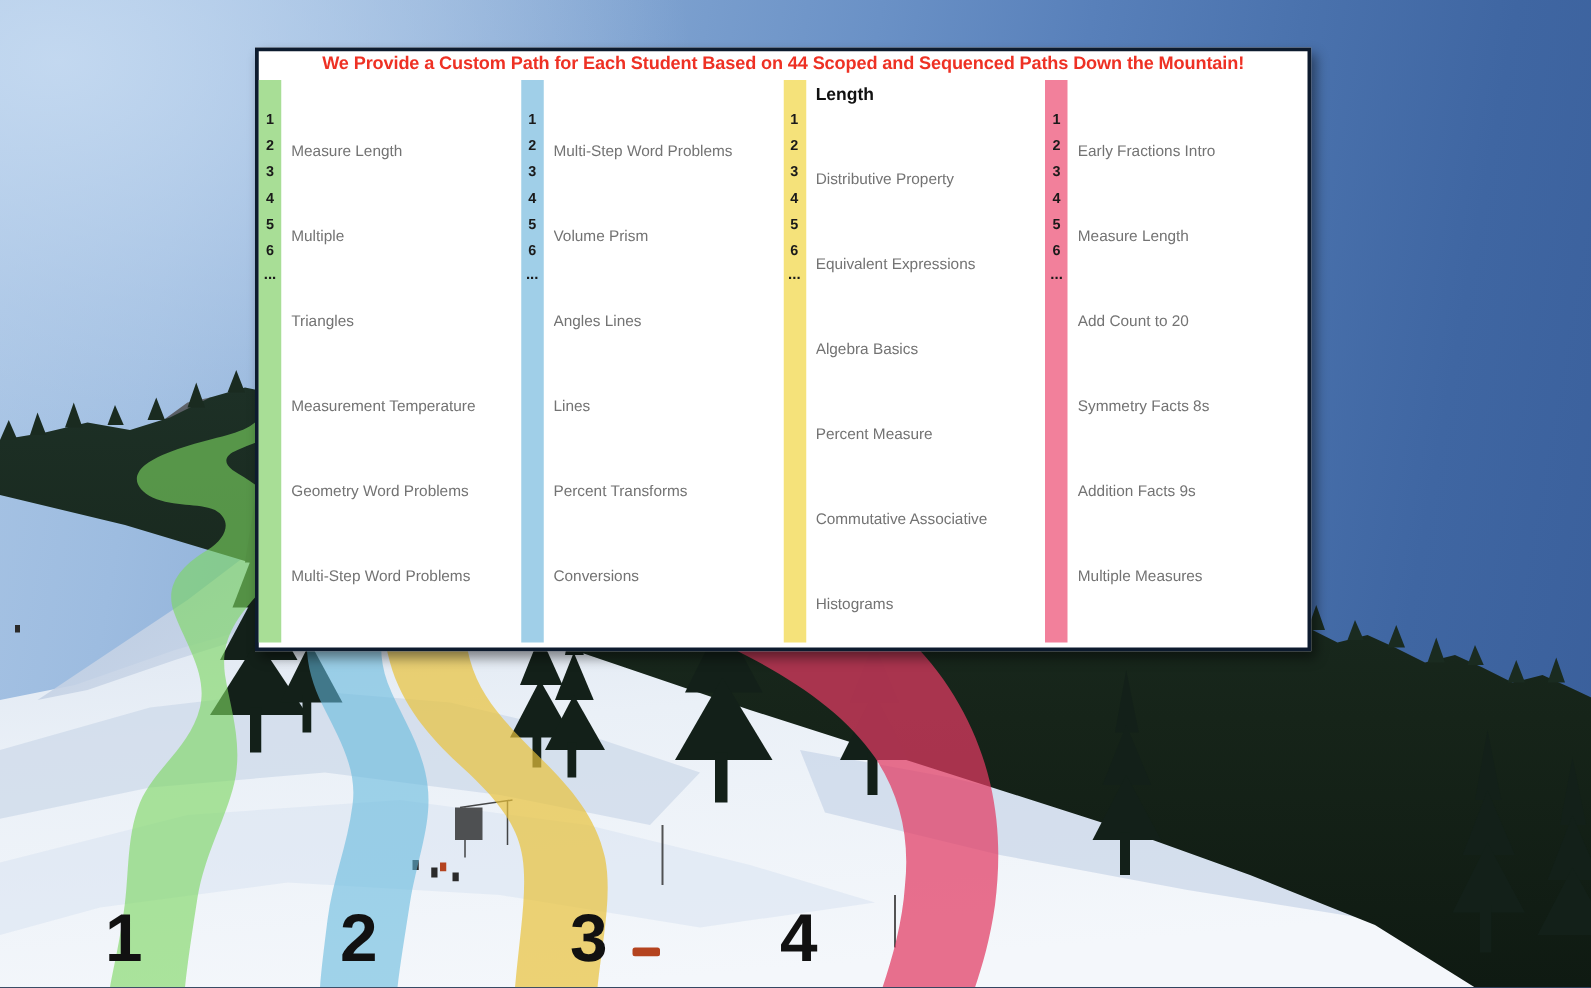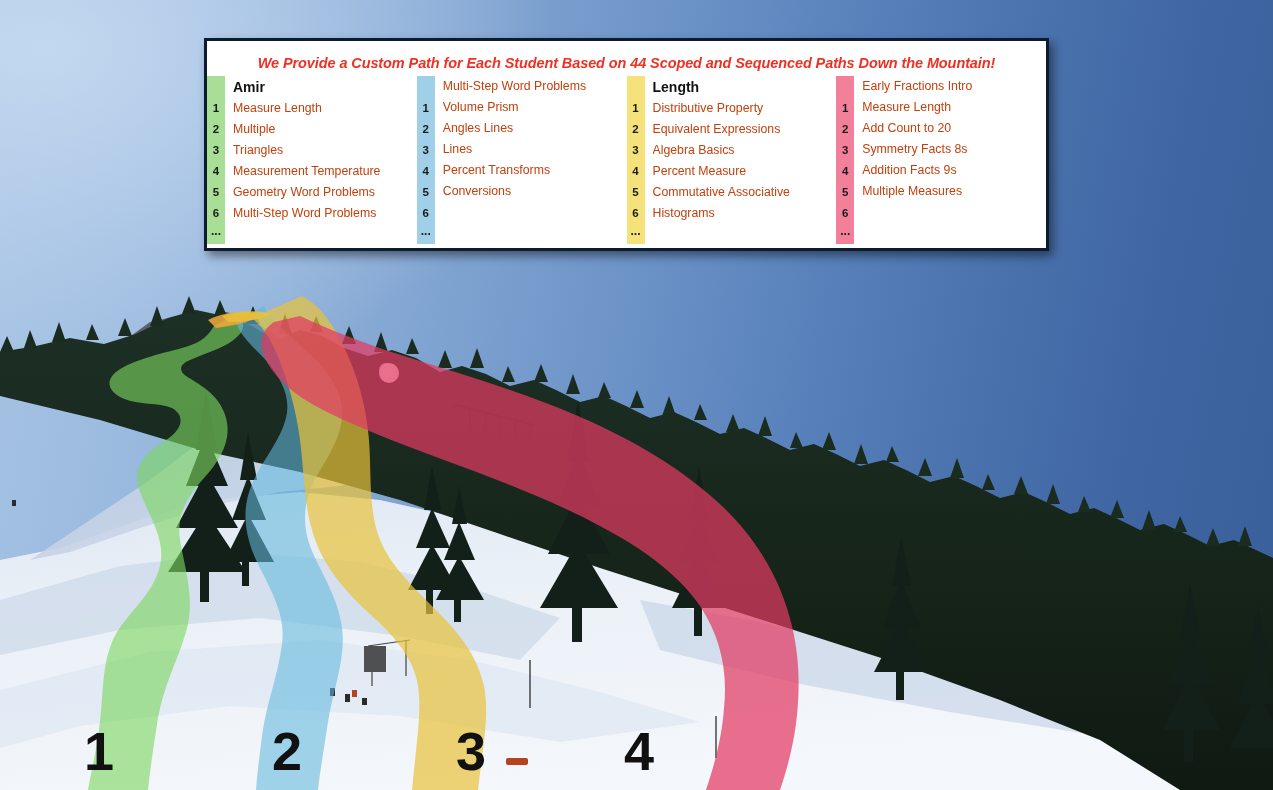--- a/index.html
+++ b/index.html
@@ -83,24 +83,23 @@
     top: 38px;
     width: 845px;
     background: #ffffff;
     border: 3px solid #0d1b2e;
     box-shadow: 4px 5px 9px rgba(0,0,0,0.45);
     box-sizing: border-box;
   }
   .panel-title {
     font-size: 14.5px;
     font-weight: bold;
-    font-style: italic;
     color: #ee3124;
     text-align: center;
-    padding: 14px 8px 5px 8px;
+    padding: 2px 8px 5px 8px;
     letter-spacing: -0.1px;
     white-space: nowrap;
   }
   .cols {
     display: flex;
     align-items: stretch;
   }
   .col {
     display: flex;
     flex: 1 1 0;
@@ -145,23 +144,24 @@
     height: 22px;
     line-height: 22px;
     font-size: 14px;
     font-weight: bold;
     color: #111;
   }
   .topic {
     height: 21px;
     line-height: 21px;
     font-size: 12.3px;
-    color: #c2410c;
+    color: #737373;
     white-space: nowrap;
     overflow: hidden;
+    margin-top: 47px;
   }
   .topic-pad {
     height: 20px;
   }
 </style>
 </head>
 <body>
 
 <div id="stage">
 
@@ -386,21 +386,20 @@
           <div class="sw-head"></div>
           <div class="sw-num">1</div>
           <div class="sw-num">2</div>
           <div class="sw-num">3</div>
           <div class="sw-num">4</div>
           <div class="sw-num">5</div>
           <div class="sw-num">6</div>
           <div class="sw-ellipsis">...</div>
         </div>
         <div class="col-body">
-          <div class="col-name">Amir</div>
           <div class="topic">Measure Length</div>
           <div class="topic">Multiple</div>
           <div class="topic">Triangles</div>
           <div class="topic">Measurement Temperature</div>
           <div class="topic">Geometry Word Problems</div>
           <div class="topic">Multi-Step Word Problems</div>
           <div class="topic-pad"></div>
         </div>
       </div>
 

